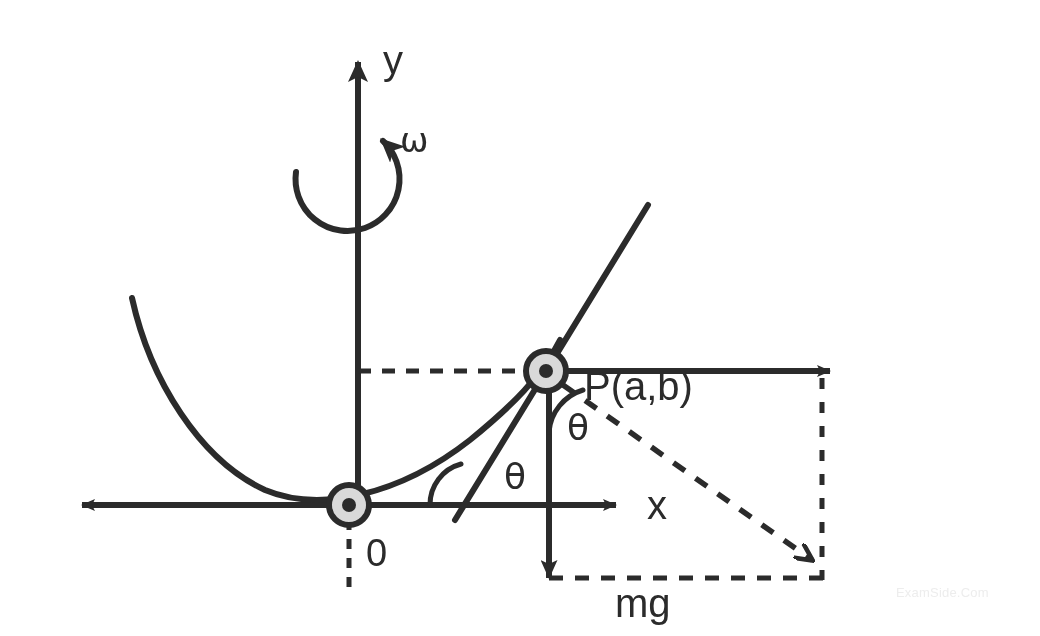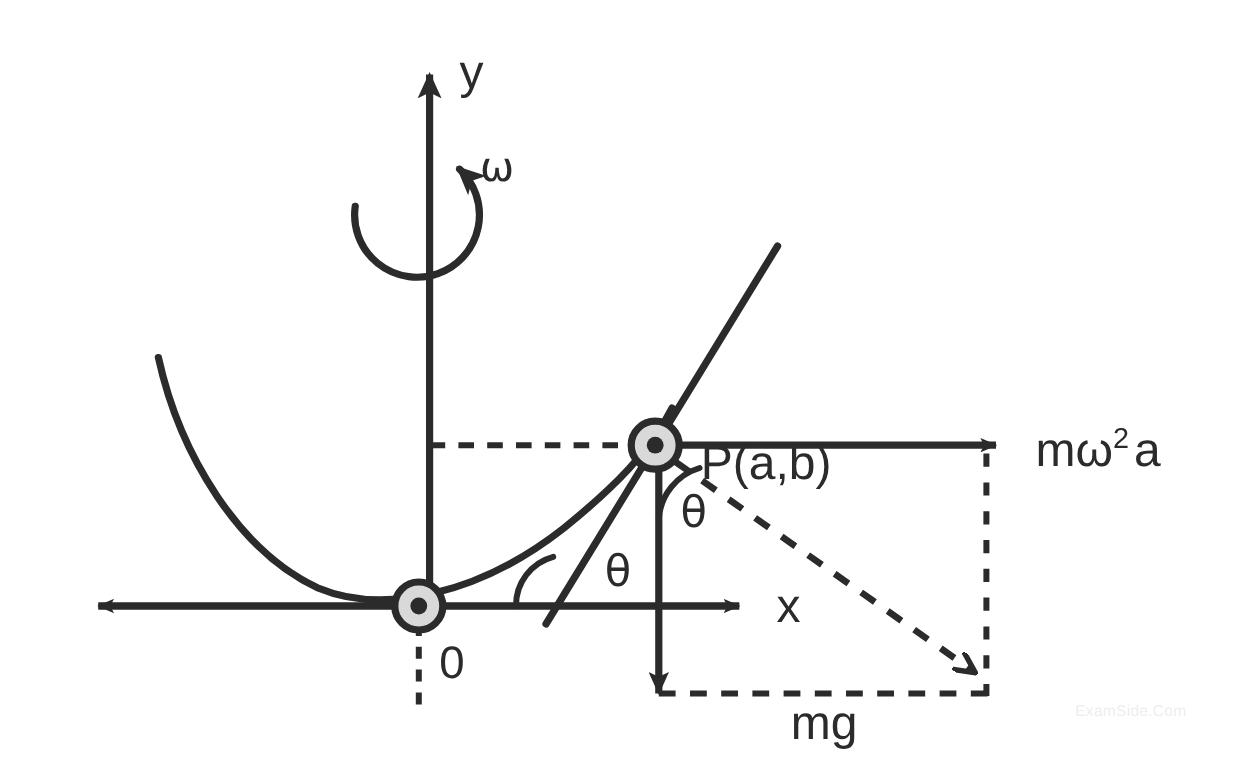--- a/index.html
+++ b/index.html
@@ -170,21 +170,18 @@
   <div class="lbl lbl-origin" style="left:366px; top:534px;">0</div>
 
   <div class="lbl lbl-omega" style="left:400px; top:123px;">ω</div>
 
   <div class="lbl lbl-point" style="left:584px; top:330px;margin-top:36px;">P(a,b)</div>
 
   <div class="lbl lbl-theta" style="left:504px; top:459px;">θ</div>
 
   <div class="lbl lbl-theta" style="left:567px; top:410px;">θ</div>
 
-  <div class="lbl lbl-force" style="left:863px; top:355px;">
-    <span>mω</span><span class="sup">2</span><span style="padding-left:4px;">a</span>
-  </div>
 
-  <div class="lbl lbl-force" style="left:615px; top:583px;margin-left:44px;">mg</div>
+  <div class="lbl lbl-force" style="left:615px; top:583px;">mg</div>
 
   <div class="watermark" style="left:896px; top:585px;">ExamSide.Com</div>
 
 </div>
 
 </body></html>

